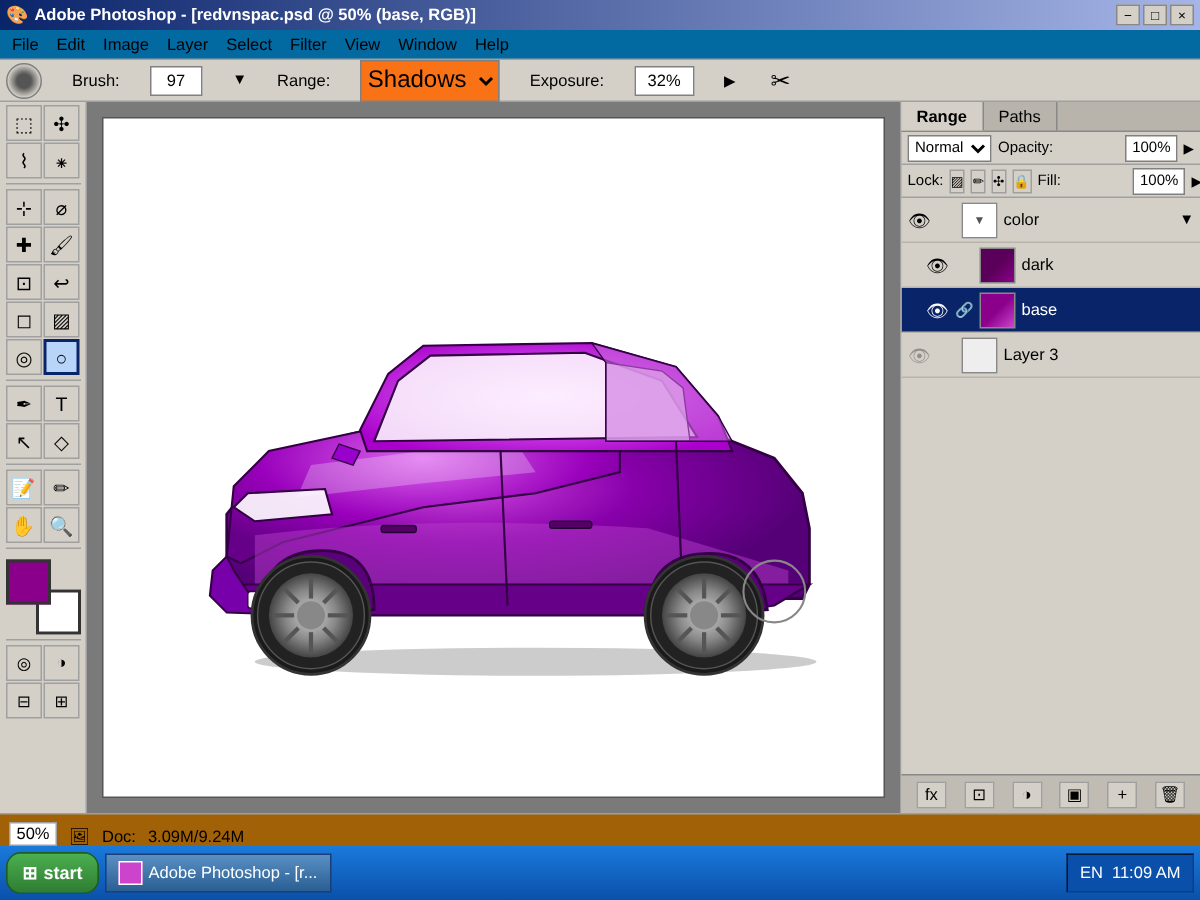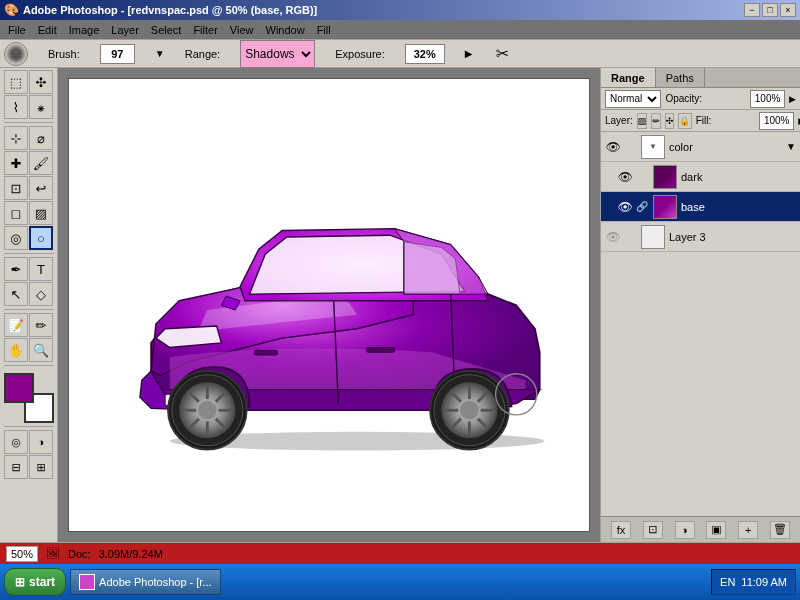--- a/index.html
+++ b/index.html
@@ -24,21 +24,21 @@
       background: #d4d0c8;
       border: 1px solid #888;
       font-size: 9px;
       display: flex; align-items: center; justify-content: center;
       cursor: pointer;
     }
 
     
     #menubar {
       height: 20px;
-      background: #737373;
+      background: #0369a1;
       display: flex;
       align-items: center;
       border-bottom: 1px solid #a0a0a0;
       padding: 0 2px;
     }
     .menu-item {
       padding: 2px 6px;
       cursor: pointer;
       font-size: 11px;
     }
@@ -49,32 +49,31 @@
       background: #d4d0c8;
       border-bottom: 1px solid #a0a0a0;
       display: flex;
       align-items: center;
       padding: 0 4px;
       gap: 20px;
     }
     .opt-label { font-size: 11px; }
     .opt-select {
       height: 28px;
-      font-size: 12px;
-      background: #f9a8d4;
+      font-size: 16px;
+      background: #f97316;
       border: 1px solid #808080;
     }
     .opt-input {
       width: 40px;
       height: 20px;
       font-size: 11px;
       border: 1px solid #808080;
       background: white;
       text-align: center;
-      font-weight: bold;
     }
     .brush-preview {
       width: 24px; height: 24px;
       border: 1px solid #808080;
       background: radial-gradient(circle, #555 30%, transparent 70%);
       border-radius: 50%;
     }
     .opt-icon {
       width: 20px; height: 20px;
       display: flex; align-items: center; justify-content: center;
@@ -298,25 +297,25 @@
       border: 1px solid #a0a0a0;
       display: flex; align-items: center; justify-content: center;
       font-size: 11px;
       cursor: pointer;
       text-align: center;
     }
 
     
     #statusbar {
       height: 22px;
-      background: #b91c1c;
+      background: #a16207;
       border-top: 1px solid #a0a0a0;
       display: flex;
-      align-items: center;
-      padding: 10px 6px;
+      align-items: flex-end;
+      padding: 0 6px;
       gap: 8px;
       font-size: 11px;
     }
     .status-zoom {
       font-size: 11px;
       border: 1px solid #a0a0a0;
       padding: 0 4px;
       background: white;
       height: 16px;
       display: flex; align-items: center;
@@ -401,21 +400,21 @@
 
 <div id="menubar">
   <span class="menu-item">File</span>
   <span class="menu-item">Edit</span>
   <span class="menu-item">Image</span>
   <span class="menu-item">Layer</span>
   <span class="menu-item">Select</span>
   <span class="menu-item">Filter</span>
   <span class="menu-item">View</span>
   <span class="menu-item">Window</span>
-  <span class="menu-item">Fill</span>
+  <span class="menu-item">Help</span>
 </div>
 
 <div id="optionsbar">
   <div class="brush-preview"></div>
   <span class="opt-label">Brush:</span>
   <input class="opt-input" value="97" style="width: 35px;">
   <span style="font-size:10px;cursor:pointer;">▼</span>
   <span class="opt-label">Range:</span>
   <select class="opt-select">
     <option>Shadows</option>
@@ -610,21 +609,21 @@
           <option>Normal</option>
           <option>Multiply</option>
           <option>Screen</option>
         </select>
         <span class="layer-opt-label">Opacity:</span>
         <input class="layer-opt-input" value="100%" style="">
         <span style="font-size:9px;cursor:pointer;">▶</span>
       </div>
 
       <div id="lock-bar">
-        <span>Layer:</span>
+        <span>Lock:</span>
         <div class="lock-icon-btn" title="Lock transparent pixels">▨</div>
         <div class="lock-icon-btn" title="Lock image pixels">✏</div>
         <div class="lock-icon-btn" title="Lock position">✣</div>
         <div class="lock-icon-btn" title="Lock all">🔒</div>
         <span style="margin-left:auto;">Fill:</span>
         <input class="layer-opt-input" value="100%" style="width: 35px;">
         <span style="font-size:9px;cursor:pointer;">▶</span>
       </div>
 
       <div id="layers-list">

